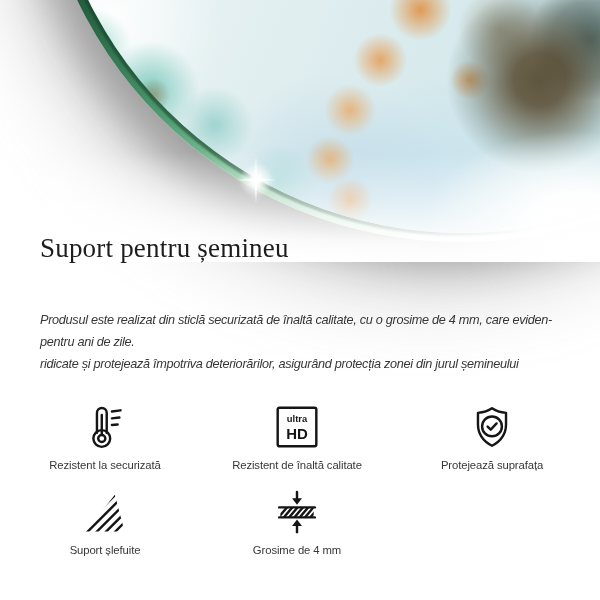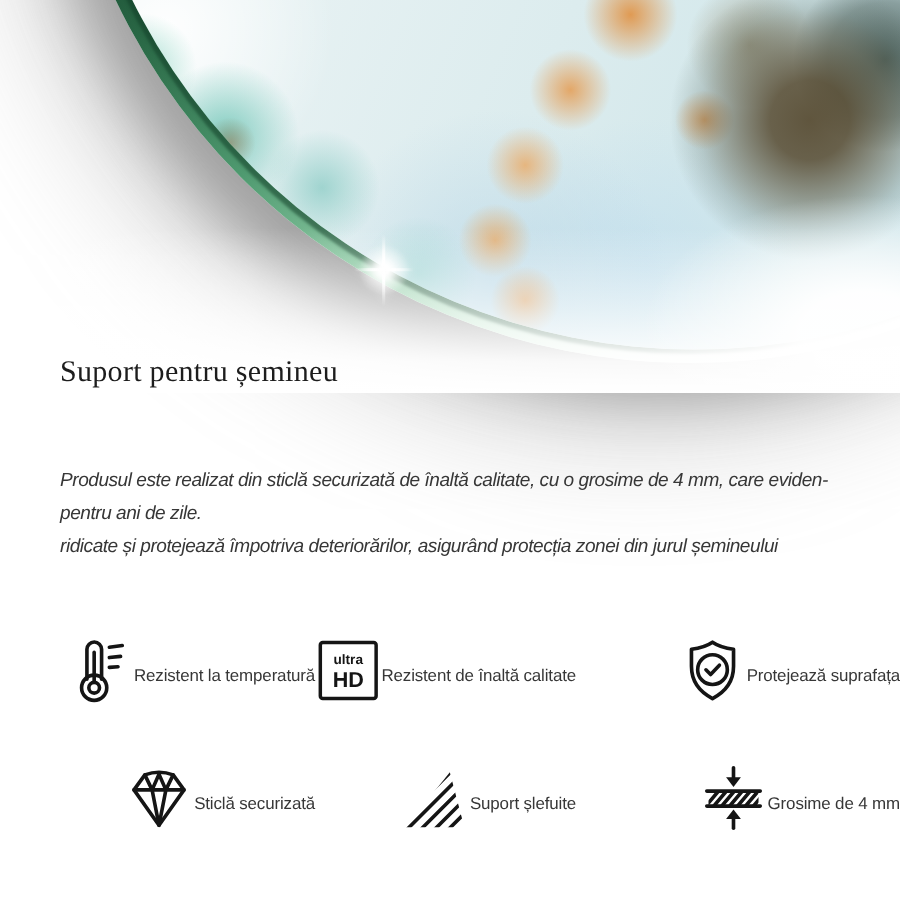--- a/index.html
+++ b/index.html
@@ -39,29 +39,29 @@
   .sparkle{position:absolute;left:234px;top:156px;width:44px;height:48px;
     background:radial-gradient(circle at 50% 50%, rgba(255,255,255,.95) 0 3px, rgba(255,255,255,.4) 9px, rgba(255,255,255,0) 17px);
     filter:drop-shadow(0 0 3px rgba(255,255,255,.9));}
   .sparkle::before{content:"";position:absolute;left:50%;top:0;width:2.4px;height:100%;transform:translateX(-50%);
     background:linear-gradient(to bottom, transparent, rgba(255,255,255,.95) 35%, #fff 50%, rgba(255,255,255,.95) 65%, transparent);filter:blur(.4px);}
   .sparkle::after{content:"";position:absolute;top:50%;left:2px;right:2px;height:2.4px;transform:translateY(-50%);
     background:linear-gradient(to right, transparent, rgba(255,255,255,.95) 35%, #fff 50%, rgba(255,255,255,.95) 65%, transparent);filter:blur(.4px);}
 
   
   .heading{position:absolute;left:40px;top:231px;font-family:"Liberation Serif",serif;
-    font-size:20px;line-height:35px;color:var(--heading-text,#1d1d1d);letter-spacing:.2px;white-space:nowrap;}
+    font-size:27px;line-height:35px;color:var(--heading-text,#1d1d1d);letter-spacing:.2px;white-space:nowrap;}
   .paragraph{position:absolute;left:40px;top:309px;font-size:12.7px;line-height:22px;
     color:var(--body-text,#373737);letter-spacing:-.3px;font-style:italic;}
   .paragraph div{white-space:nowrap;}
 
   
   .features{position:absolute;left:0;top:404px;width:600px;display:grid;
     grid-template-columns:210px 174px 216px;grid-auto-rows:85px;}
-  .feature{display:flex;align-items:center;justify-content:flex-end;}
+  .feature{display:flex;flex-direction:column;align-items:center;}
   .f-icon{width:46px;height:46px;color:var(--icon-stroke,#151515);}
   .f-icon svg{width:100%;height:100%;display:block;}
   .f-icon svg *{stroke:currentColor;fill:none;stroke-width:2.1;stroke-linecap:round;stroke-linejoin:round;}
   .f-icon svg .solid{fill:currentColor;stroke:none;}
   .f-icon svg text{font-family:"Liberation Sans",sans-serif;fill:currentColor;stroke:none;}
   .f-label{margin-top:9px;font-size:11.3px;color:var(--body-text,#373737);letter-spacing:-.1px;white-space:nowrap;}
 </style>
 </head>
 <body>
 
@@ -91,21 +91,21 @@
         <svg viewBox="0 0 40 40">
           <circle cx="17.2" cy="30" r="7.3"></circle>
           <path d="M13 25 V7.75 A4.25 4.25 0 0 1 21.5 7.75 V25" fill="#ffffff"></path>
           <circle cx="17.2" cy="30" r="3.1"></circle>
           <line x1="17.2" y1="9.5" x2="17.2" y2="26" stroke-width="1.9"></line>
           <line x1="26" y1="6.5" x2="33.5" y2="5.5"></line>
           <line x1="26" y1="12.5" x2="32.5" y2="11.8"></line>
           <line x1="26" y1="18.2" x2="31" y2="17.8"></line>
         </svg>
       </div>
-      <div class="f-label">Rezistent la temperatură</div>
+      <div class="f-label">Rezistent la securizată</div>
     </div>
 
     <div class="feature">
       <div class="f-icon">
         <svg viewBox="0 0 40 40">
           <rect x="3.2" y="3.2" width="33.6" height="33.6" rx="1.5" stroke-width="2.6"></rect>
           <text x="20" y="16" text-anchor="middle" font-size="8.2" font-weight="600">ultra</text>
           <text x="20" y="30" text-anchor="middle" font-size="13" font-weight="700">HD</text>
         </svg>
       </div>
@@ -116,29 +116,20 @@
       <div class="f-icon">
         <svg viewBox="0 0 40 40">
           <path d="M20 3.6 C16.8 5.8 12 7.2 7.8 7.7 V17.6 C7.8 26.4 12.9 32.6 20 36.3 C27.1 32.6 32.2 26.4 32.2 17.6 V7.7 C28 7.2 23.2 5.8 20 3.6 Z"></path>
           <circle cx="20" cy="19.5" r="8.6" stroke-width="1.9"></circle>
           <path d="M16.2 19.6 L18.9 22.3 L24 16.9"></path>
         </svg>
       </div>
       <div class="f-label">Protejează suprafața</div>
     </div>
 
-    <div class="feature">
-      <div class="f-icon">
-        <svg viewBox="0 0 40 40">
-          <path d="M5.5 15.3 L11.8 6.6 Q20 3.6 28.2 6.6 L34.5 15.3 L20 35.8 Z" stroke-width="2"></path>
-          <path d="M5.5 15.3 H34.5 M11.8 6.6 L16 15.3 L20 6.2 L24 15.3 L28.2 6.6 M16 15.3 L20 35.8 M24 15.3 L20 35.8" stroke-width="1.9"></path>
-        </svg>
-      </div>
-      <div class="f-label">Sticlă securizată</div>
-    </div>
 
     <div class="feature">
       <div class="f-icon">
         <svg viewBox="0 0 40 40">
           <defs>
               <clipPath id="pe">
                 <path d="M3 37 L28.6 5 L37 37 Z"></path>
               </clipPath>
             </defs>
           <g clip-path="url(#pe)" stroke-width="3.2">

